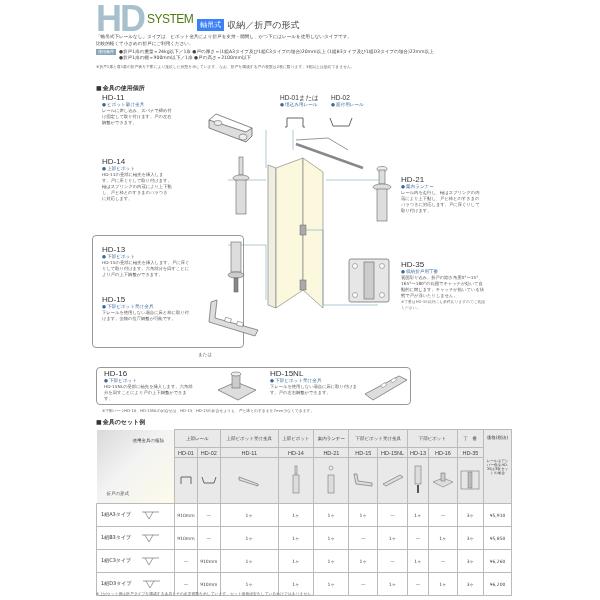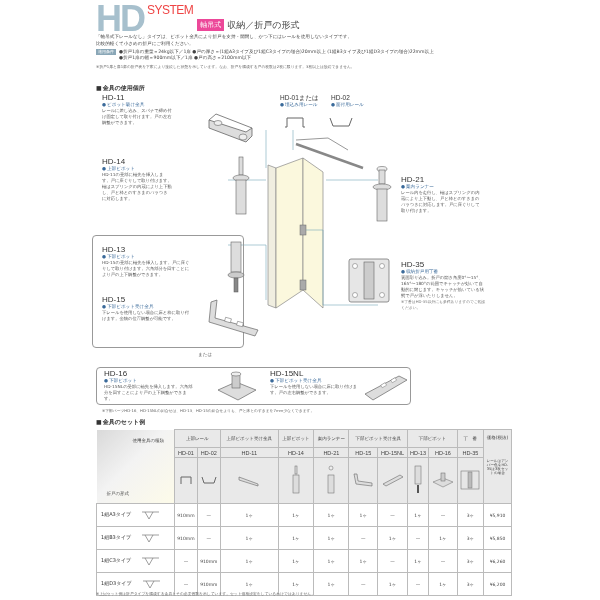--- a/index.html
+++ b/index.html
@@ -2,22 +2,22 @@
 <html><head>
 <meta charset="utf-8">
 <style>
   * { box-sizing: border-box; margin: 0; padding: 0; }
   body { width: 600px; height: 600px; background: #fff; font-family: "DejaVu Sans", sans-serif; color: #333; position: relative; overflow: hidden; }
   .page { position: absolute; left: 88px; top: 0; width: 430px; height: 600px; }
 
   
   .hd-title { position: absolute; left: 8px; top: 4px; height: 30px; display: flex; align-items: flex-end; }
   .hd-big { font-family: "Liberation Sans", sans-serif; font-weight: bold; font-size: 36px; line-height: 30px; color: #a7c0cd; letter-spacing: -2px; }
-  .hd-system { font-family: "Liberation Sans", sans-serif; font-size: 12px; color: #ef4444; margin-left: 3px; margin-bottom: 17px; letter-spacing: -0.5px; }
-  .hd-badge { background: #ec4899; color: #fff; font-size: 7px; padding: 1px 3px; margin-left: 4px; margin-bottom: 3px; }
+  .hd-system { font-family: "Liberation Sans", sans-serif; font-size: 12px; color: #4d7c0f; margin-left: 3px; margin-bottom: 8px; letter-spacing: -0.5px; }
+  .hd-badge { background: #3b82f6; color: #fff; font-size: 7px; padding: 1px 3px; margin-left: 4px; margin-bottom: 3px; }
   .hd-sub { font-size: 9px; color: #444; margin-left: 3px; margin-bottom: 2px; }
 
   .intro { position: absolute; left: 8px; top: 34px; width: 420px; font-size: 4.6px; line-height: 6.8px; color: #444; }
   .intro .spec { display: flex; margin-top: 1px; }
   .intro .spec-label { background: #8aa7b7; color: #fff; padding: 0 2px; font-size: 4px; height: 6px; line-height: 6px; margin-right: 3px; }
   .intro .note { font-size: 3.8px; color: #666; margin-top: 2px; }
 
   .section-title { position: absolute; font-size: 6px; font-weight: bold; color: #333; }
   .section-title::before { content: "■"; margin-right: 1px; }
 

